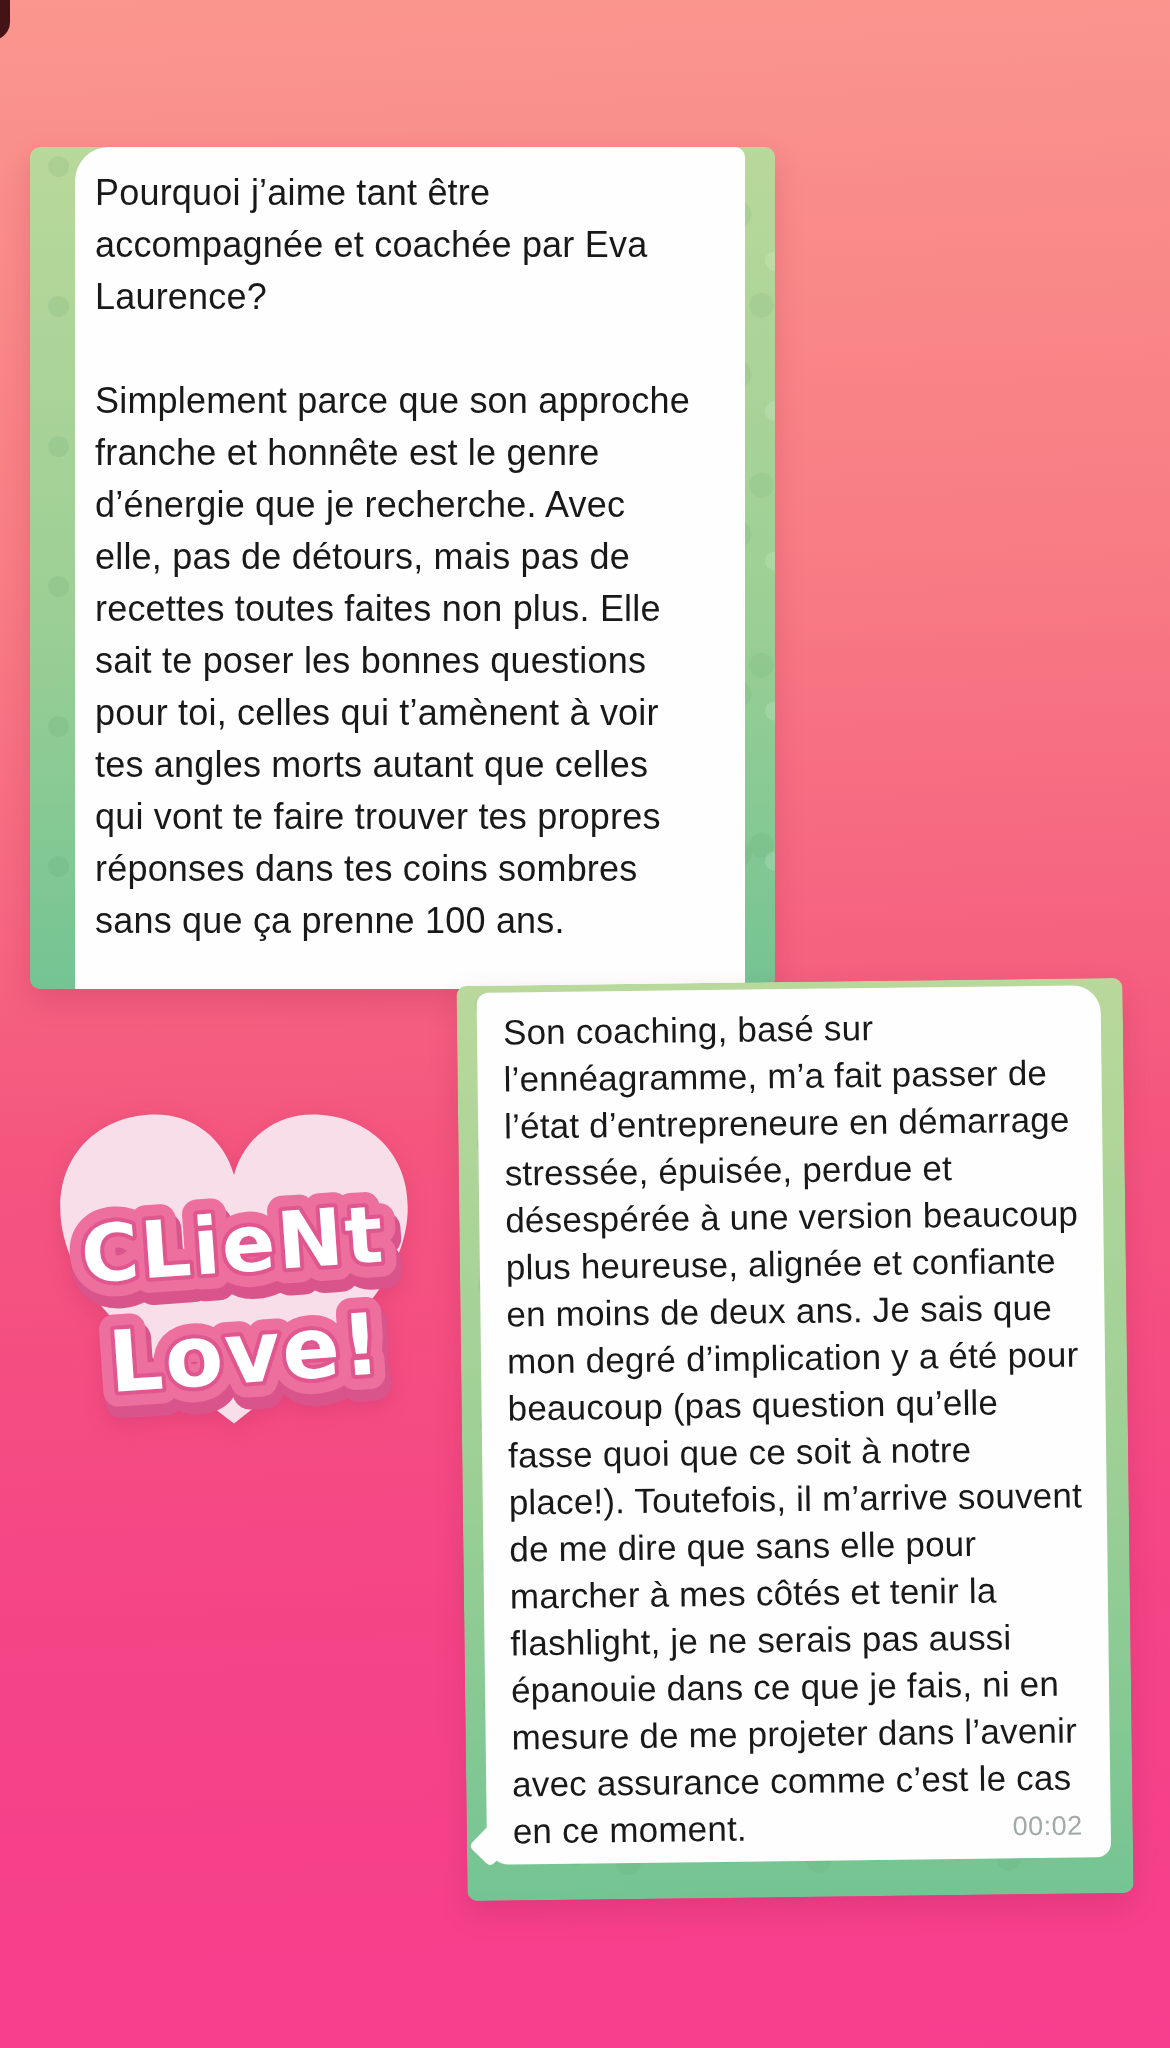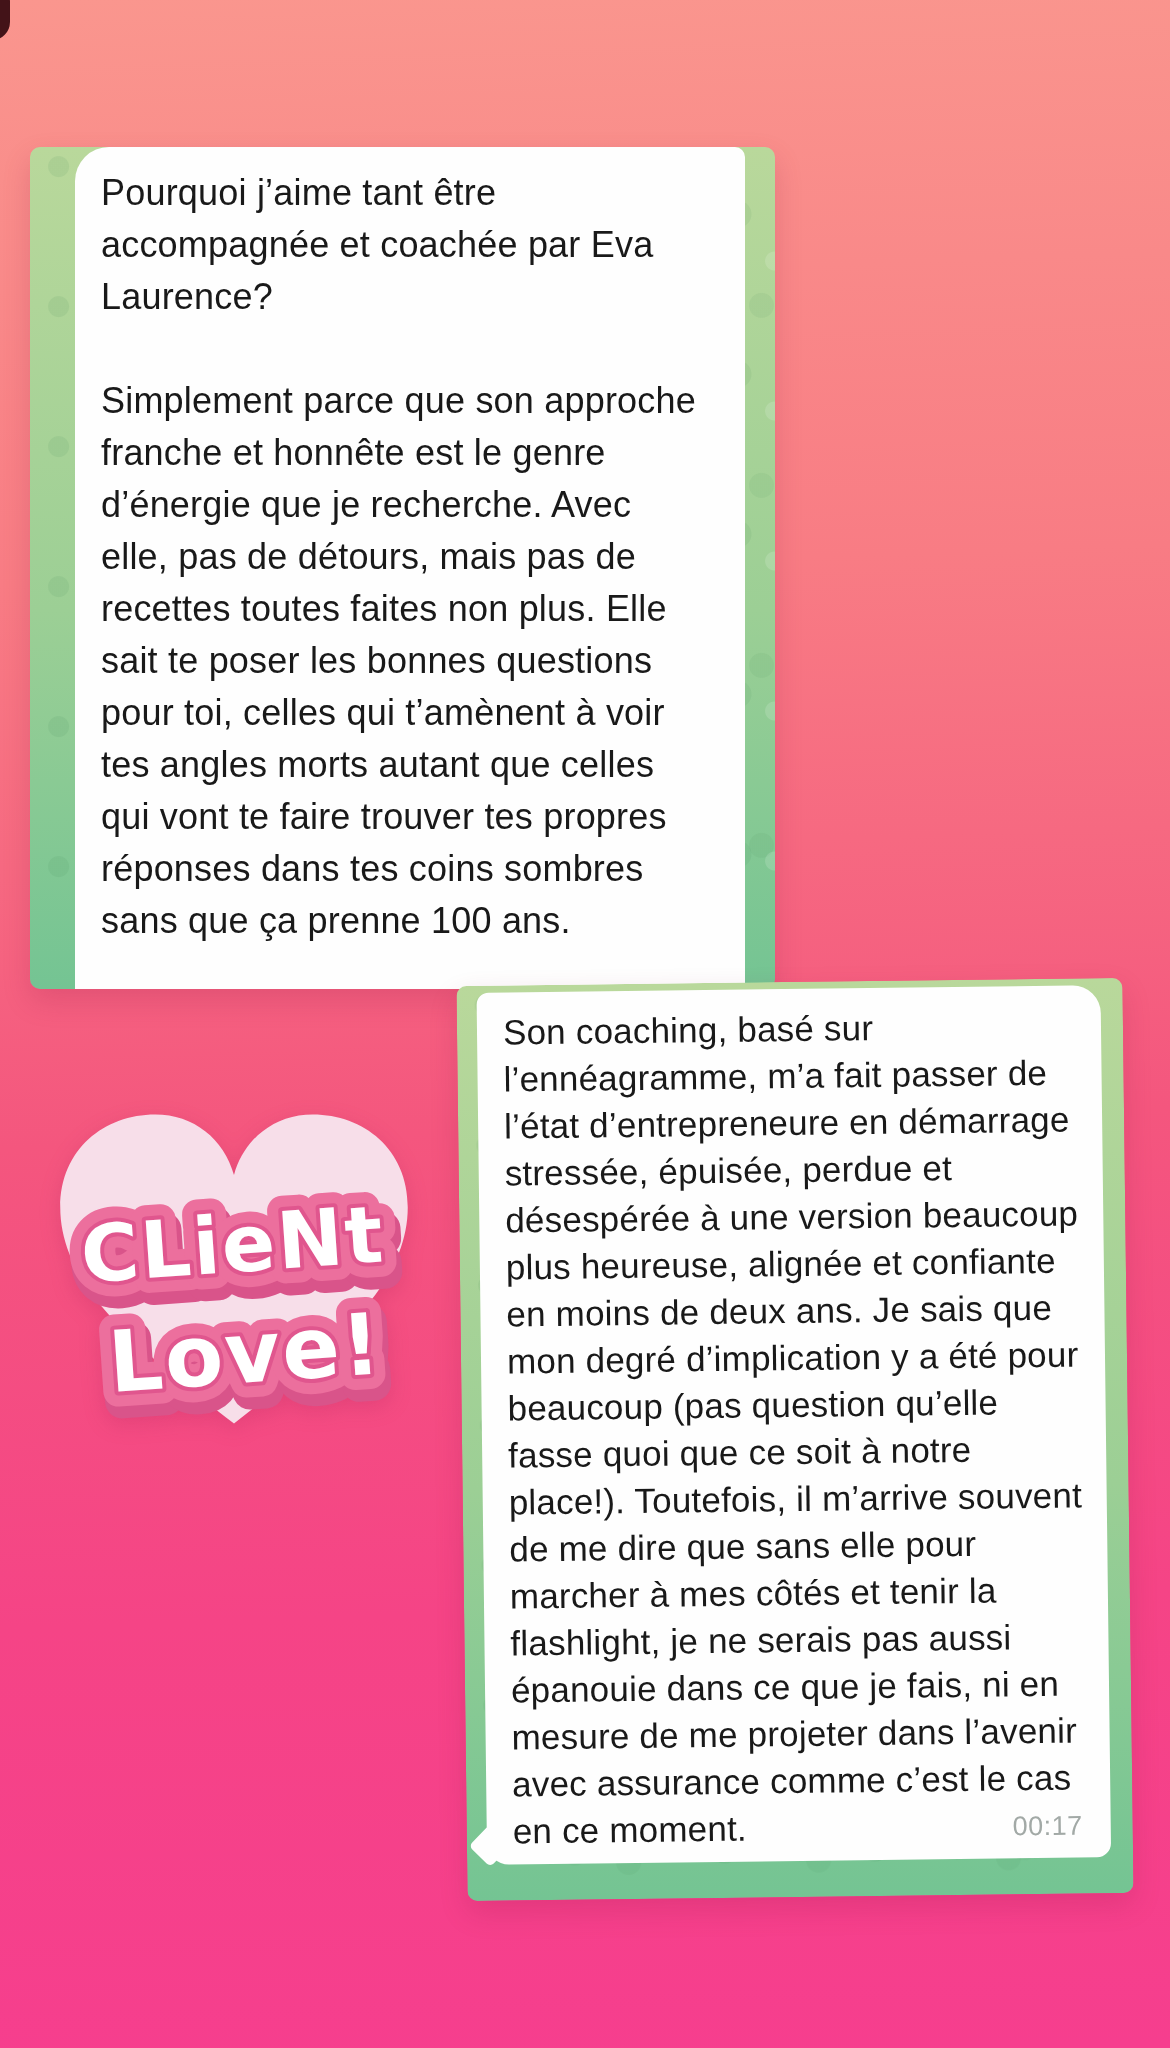--- a/index.html
+++ b/index.html
@@ -37,21 +37,21 @@
     background-size:130px 140px,150px 160px,170px 150px,190px 180px,100% 100%;
   }
   .screenshot-1{left:30px;top:147px;width:745px;height:842px;}
   .screenshot-2{left:462px;top:982px;width:666px;height:915px;transform:rotate(-0.7deg);}
   .bubble{
     position:absolute;background:#fefefe;color:#191919;
   }
   .bubble-1{
     left:45px;right:30px;top:0;bottom:0;
     border-radius:34px 10px 0 0;
-    padding:20px 26px;
+    padding:20px 20px;
   }
   .bubble-2{
     left:20px;right:22px;top:7px;bottom:36px;
     border-radius:12px 28px 14px 22px;
     padding:16px 24px 10px 26px;
   }
   
   .bubble-2 .tail{
     position:absolute;left:-12px;bottom:4px;width:30px;height:30px;
     background:#fefefe;transform:rotate(45deg);border-radius:5px;
@@ -124,21 +124,21 @@
 beaucoup (pas question qu’elle
 fasse quoi que ce soit à notre
 place!). Toutefois, il m’arrive souvent
 de me dire que sans elle pour
 marcher à mes côtés et tenir la
 flashlight, je ne serais pas aussi
 épanouie dans ce que je fais, ni en
 mesure de me projeter dans l’avenir
 avec assurance comme c’est le cas
 en ce moment.</div>
-      <div class="timestamp">00:17</div>
+      <div class="timestamp">00:02</div>
     </div>
   </div>
 
   <div class="sticker">
     <svg viewBox="0 0 392 360">
       <path d="M196 330 C104 258 24 196 24 116 C24 58 68 24 118 24
                C156 24 186 48 196 84 C206 48 236 24 274 24
                C324 24 368 58 368 116 C368 196 288 258 196 330 Z" fill="#f7dee9"></path>
       <g transform="rotate(-4 196 200)">
 

